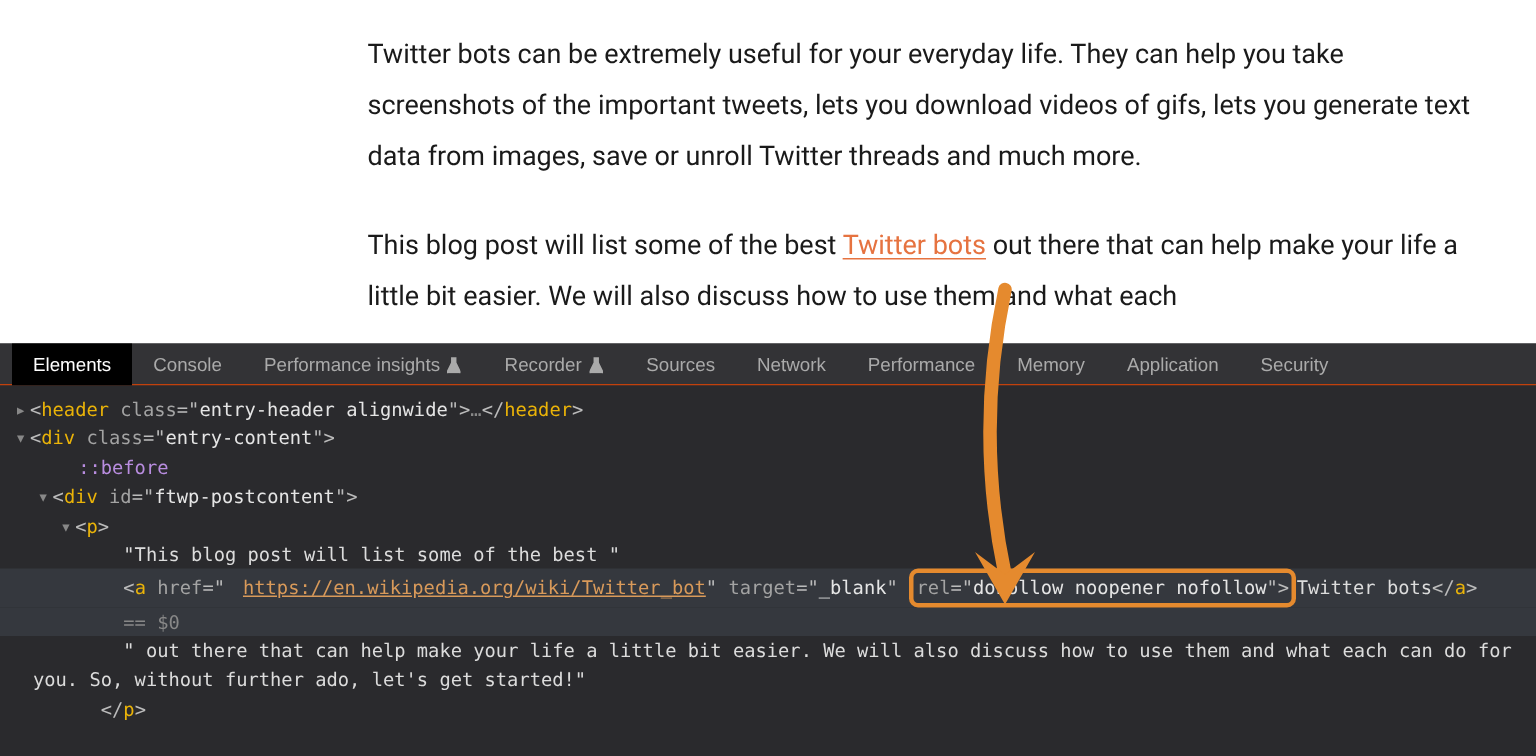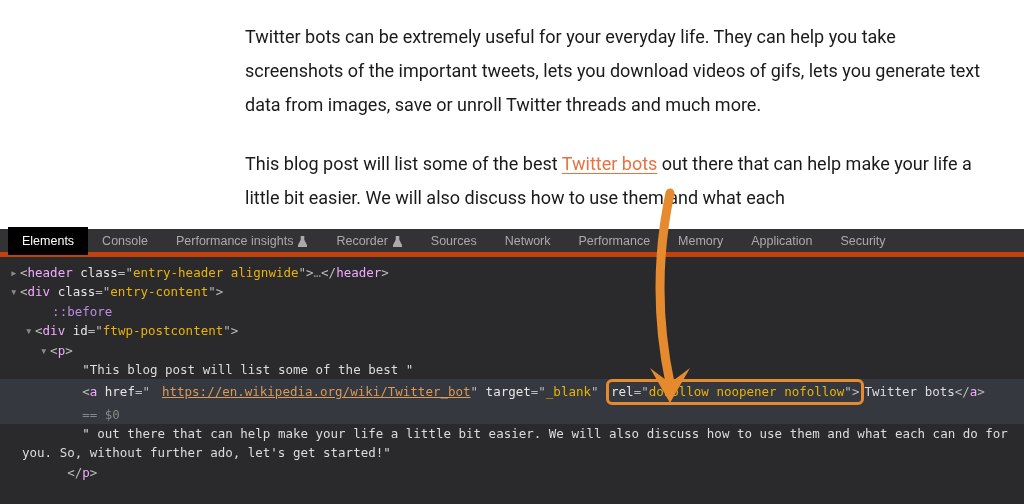--- a/index.html
+++ b/index.html
@@ -41,21 +41,21 @@
     font-family: Menlo, Consolas, monospace;
     font-size: 12px;
     display: flex;
     flex-direction: column;
   }
 
   .devtools-tabs {
     display: flex;
     align-items: center;
     background: #333336;
-    border-bottom: 5px solid #c2410c;
+    border-bottom: 1px solid #c2410c;
     height: 28px;
     padding-left: 8px;
     gap: 0;
   }
   .devtools-tab {
     padding: 6px 14px;
     color: #aaa;
     font-size: 12.5px;
     font-family: -apple-system, BlinkMacSystemFont, "Segoe UI", sans-serif;
     cursor: pointer;
@@ -90,23 +90,23 @@
   .code-line .caret {
     display: inline-block;
     width: 10px;
     margin-left: -12px;
     color: #888;
   }
   .highlighted-line {
     background: #35383e;
   }
 
-  .tok-tag { color: #f0abfc; }
-  .tok-attr { color: #e5e5e5; }
-  .tok-val { color: #eab308; }
+  .tok-tag { color: #eab308; }
+  .tok-attr { color: #a3a3a3; }
+  .tok-val { color: #e5e5e5; }
   .tok-val-link { color: #d99a5a; text-decoration: underline; margin-left: 12px; }
   .tok-str { color: #dcdcdc; }
   .tok-comment { color: #7b7b7b; }
   .tok-punct { color: #bbb; }
   .tok-pseudo { color: #b98de0; }
   .tok-content { color: #dcdcdc; }
   .tok-dim { color: #888; }
 
   .rel-highlight-box {
     border: 3px solid #e58a2e;

